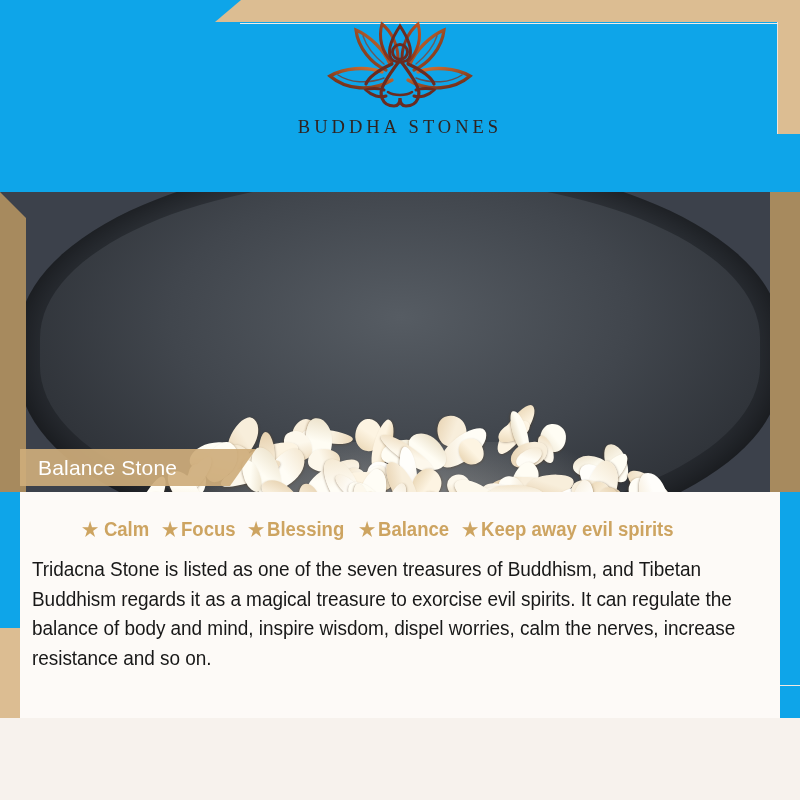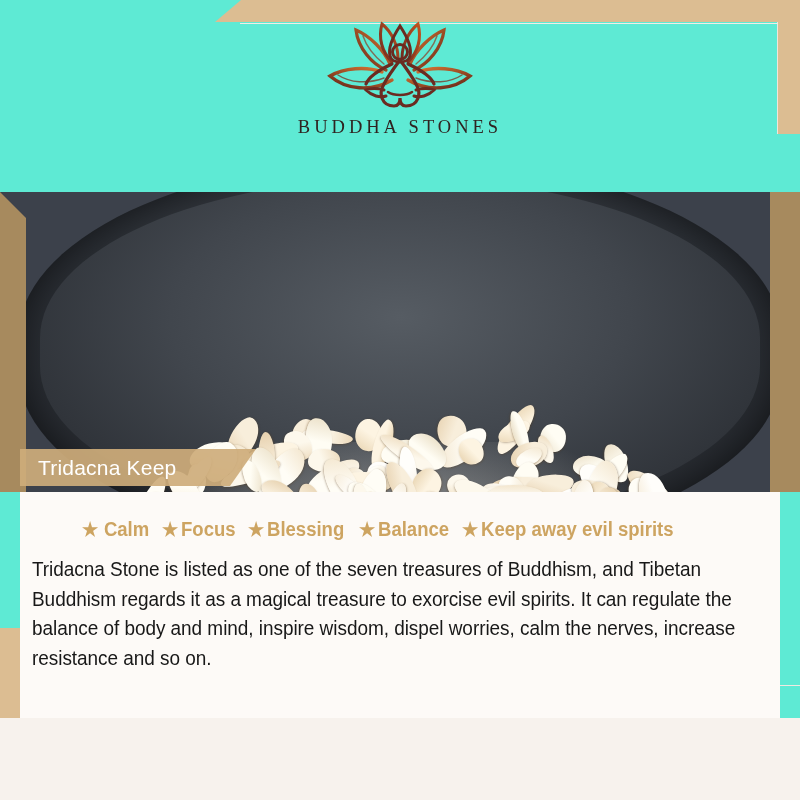--- a/index.html
+++ b/index.html
@@ -5,21 +5,21 @@
   html,body{margin:0;padding:0;}
   body{
     width:800px;height:800px;
     font-family:"Liberation Sans",sans-serif;
     background:#f7f2ed;
     overflow:hidden;
   }
   #page{
     position:relative;
     width:800px;height:718px;
-    background:#5eead4;
+    background:#0ea5e9;
     overflow:hidden;
   }
 
   
   .corner-band{position:absolute;background:#dcbd92;}
   .band-top{
     top:0;left:215px;width:585px;height:22px;
     clip-path:polygon(26px 0,100% 0,100% 100%,0 100%);
   }
   .band-top-right-v{
@@ -328,21 +328,21 @@
         <div class="chip" style="left: 339.323px; top: 10.4668px; width: 24.2426px; height: 26.7408px; transform: rotate(-36.3deg); background: linear-gradient(262deg, rgb(253, 244, 226) 0%, rgb(253, 244, 226) 45%, rgb(233, 213, 178) 100%); z-index: 10;"></div>
         <div class="chip" style="left: 260.472px; top: 63.6901px; width: 32.9827px; height: 13.6628px; transform: rotate(-65.4deg); background: linear-gradient(106deg, rgb(255, 254, 251) 0%, rgb(255, 254, 251) 45%, rgb(247, 238, 221) 100%); z-index: 29;"></div>
         <div class="chip" style="left: 221.032px; top: 56.9523px; width: 59.0514px; height: 25.5374px; transform: rotate(-72.5deg); background: linear-gradient(242deg, rgb(255, 253, 246) 0%, rgb(255, 253, 246) 45%, rgb(243, 230, 206) 100%); z-index: 28;"></div>
         <div class="chip" style="left: 164.968px; top: 73.8458px; width: 60.6095px; height: 17.4545px; transform: rotate(-26.6deg); background: linear-gradient(285deg, rgb(255, 253, 244) 0%, rgb(255, 253, 244) 45%, rgb(234, 223, 198) 100%); z-index: 34;"></div>
       </div>
   </div>
   <div class="photo-side-left"></div>
   <div class="photo-side-right"></div>
 
   <div class="stone-ribbon">
-    <span>Tridacna Keep</span>
+    <span>Balance Stone</span>
   </div>
 
   <div class="content">
     <div class="features" id="features">
         <div class="feature gap-wide">
           <span class="star">★</span>
           <span>Calm</span>
         </div>
         <div class="feature">
           <span class="star">★</span>

